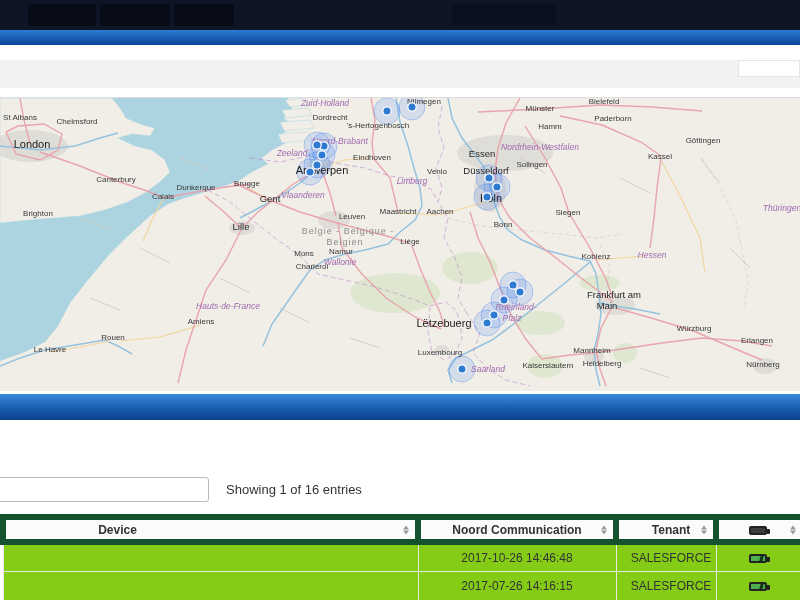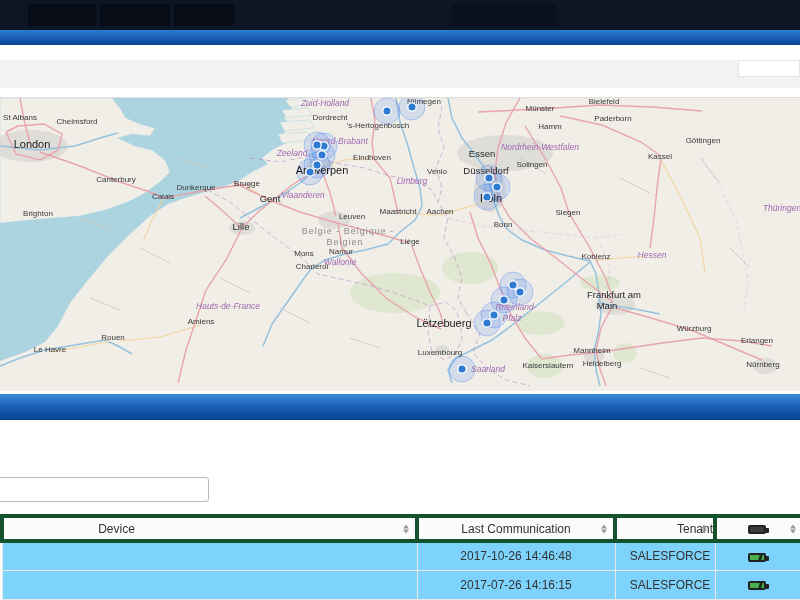--- a/index.html
+++ b/index.html
@@ -42,25 +42,25 @@
   .ub { fill:#dddbd6; opacity:.95; }
   .marker-halo { fill:rgba(66,133,244,0.16); stroke:rgba(66,133,244,0.35); stroke-width:1; }
   .marker-dot  { fill:#2e7ad1; stroke:#ffffff; stroke-width:1.3; }
 
   
   .content { position:absolute; top:420px; left:0; width:800px; height:180px; background:#fff; }
   .search { position:absolute; top:57px; left:-6px; width:215px; height:25px; border:1px solid #bbb; border-radius:3px; padding:0 8px; font-size:13px; color:#333; }
   .entries { position:absolute; top:62px; left:226px; font-size:13px; color:#333; }
 
   table { position:absolute; top:94px; left:0; width:802px; border-collapse:collapse; table-layout:fixed; font-size:12px; color:#333; }
-  th { height:25px; background:#fbfbfb; border:4px solid #14532d; font-weight:normal; position:relative; padding:0; }
-  td { height:29px; border:1px solid #e8e8e8; padding:0; background:#7dd3fc; }
+  th { height:25px; background:#fbfbfb; border:6px solid #14532d; font-weight:bold; position:relative; padding:0; }
+  td { height:29px; border:1px solid #e8e8e8; padding:0; background:#84cc16; }
   th.c1 { text-align:center; padding-right:186px; }
   th.c2 { text-align:center; }
-  th.c3 { text-align:right; padding-left:10px; }
+  th.c3 { text-align:center; padding-left:10px; }
   th.c4, td.c4 { text-align:center; }
   td.c2 { text-align:center; }
   td.c3 { padding-left:10px;text-align:center; }
 
   .sort { position:absolute; right:6px; top:50%; transform:translateY(-50%); display:flex; flex-direction:column; gap:1px; }
   .sort i { display:block; width:0; height:0; border-left:3.5px solid transparent; border-right:3.5px solid transparent; }
   .sort .up { border-bottom:4px solid #999; }
   .sort .dn { border-top:4px solid #999; }
 
   .battery { display:inline-block; position:relative; width:18px; height:9px; border:2px solid #222; border-radius:2px; vertical-align:middle; margin-right:6px; }
@@ -294,39 +294,40 @@
         <circle cx="494" cy="217" r="4.2" class="marker-dot"></circle>
         <circle cx="487" cy="225" r="4.2" class="marker-dot"></circle>
         <circle cx="462" cy="271" r="4.2" class="marker-dot"></circle>
       </svg>
   </div>
 
   <div class="blue-band bottom"></div>
 
   <div class="content">
     <input class="search" type="text" placeholder="" style="">
+    <span class="entries">Showing 1 of 16 entries</span>
 
     <table>
       <colgroup>
         <col style="width:415px">
           <col style="width:198px">
           <col style="width:100px">
           <col style="width:89px">
       </colgroup>
       <thead>
         <tr>
           <th class="c1">
             <span class="th-label">Device</span>
             <span class="sort">
                 <i class="up"></i>
                 <i class="dn"></i>
               </span>
           </th>
           <th class="c2">
-            <span class="th-label">Last Communication</span>
+            <span class="th-label">Noord Communication</span>
             <span class="sort">
                 <i class="up"></i>
                 <i class="dn"></i>
               </span>
           </th>
           <th class="c3">
             <span class="th-label">Tenant</span>
             <span class="sort">
                 <i class="up"></i>
                 <i class="dn"></i>

